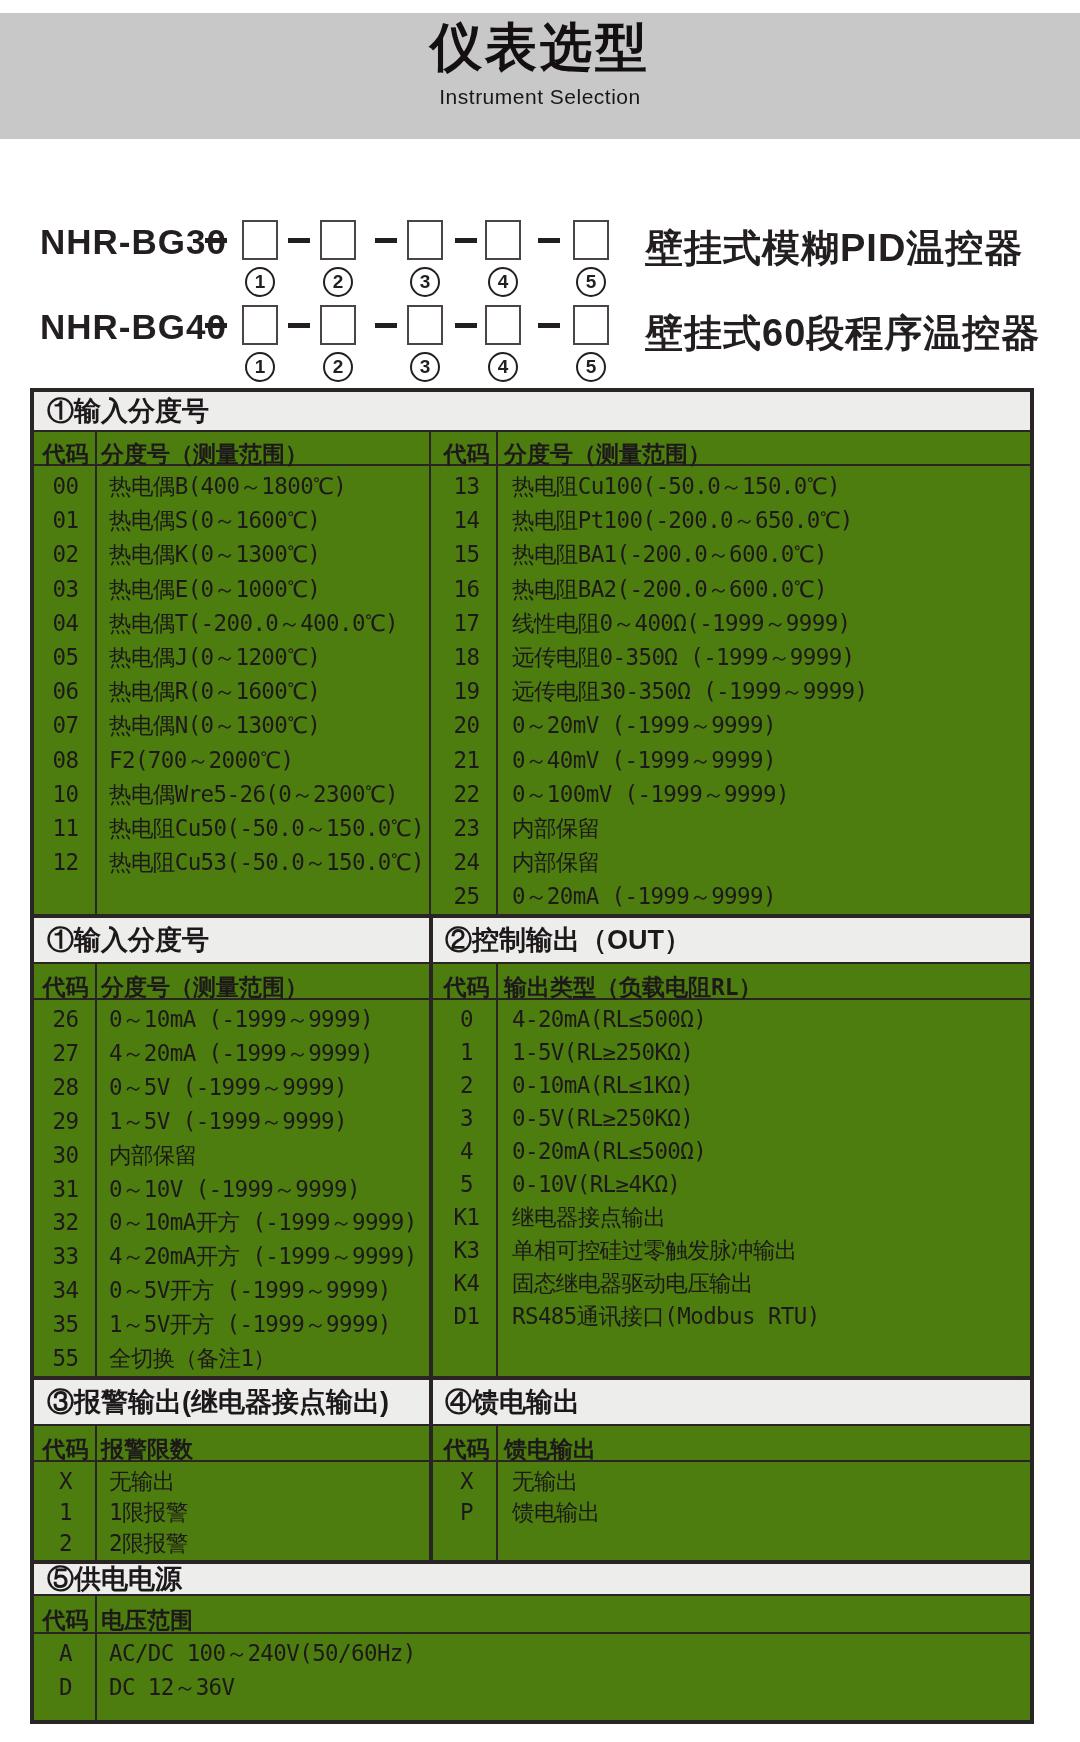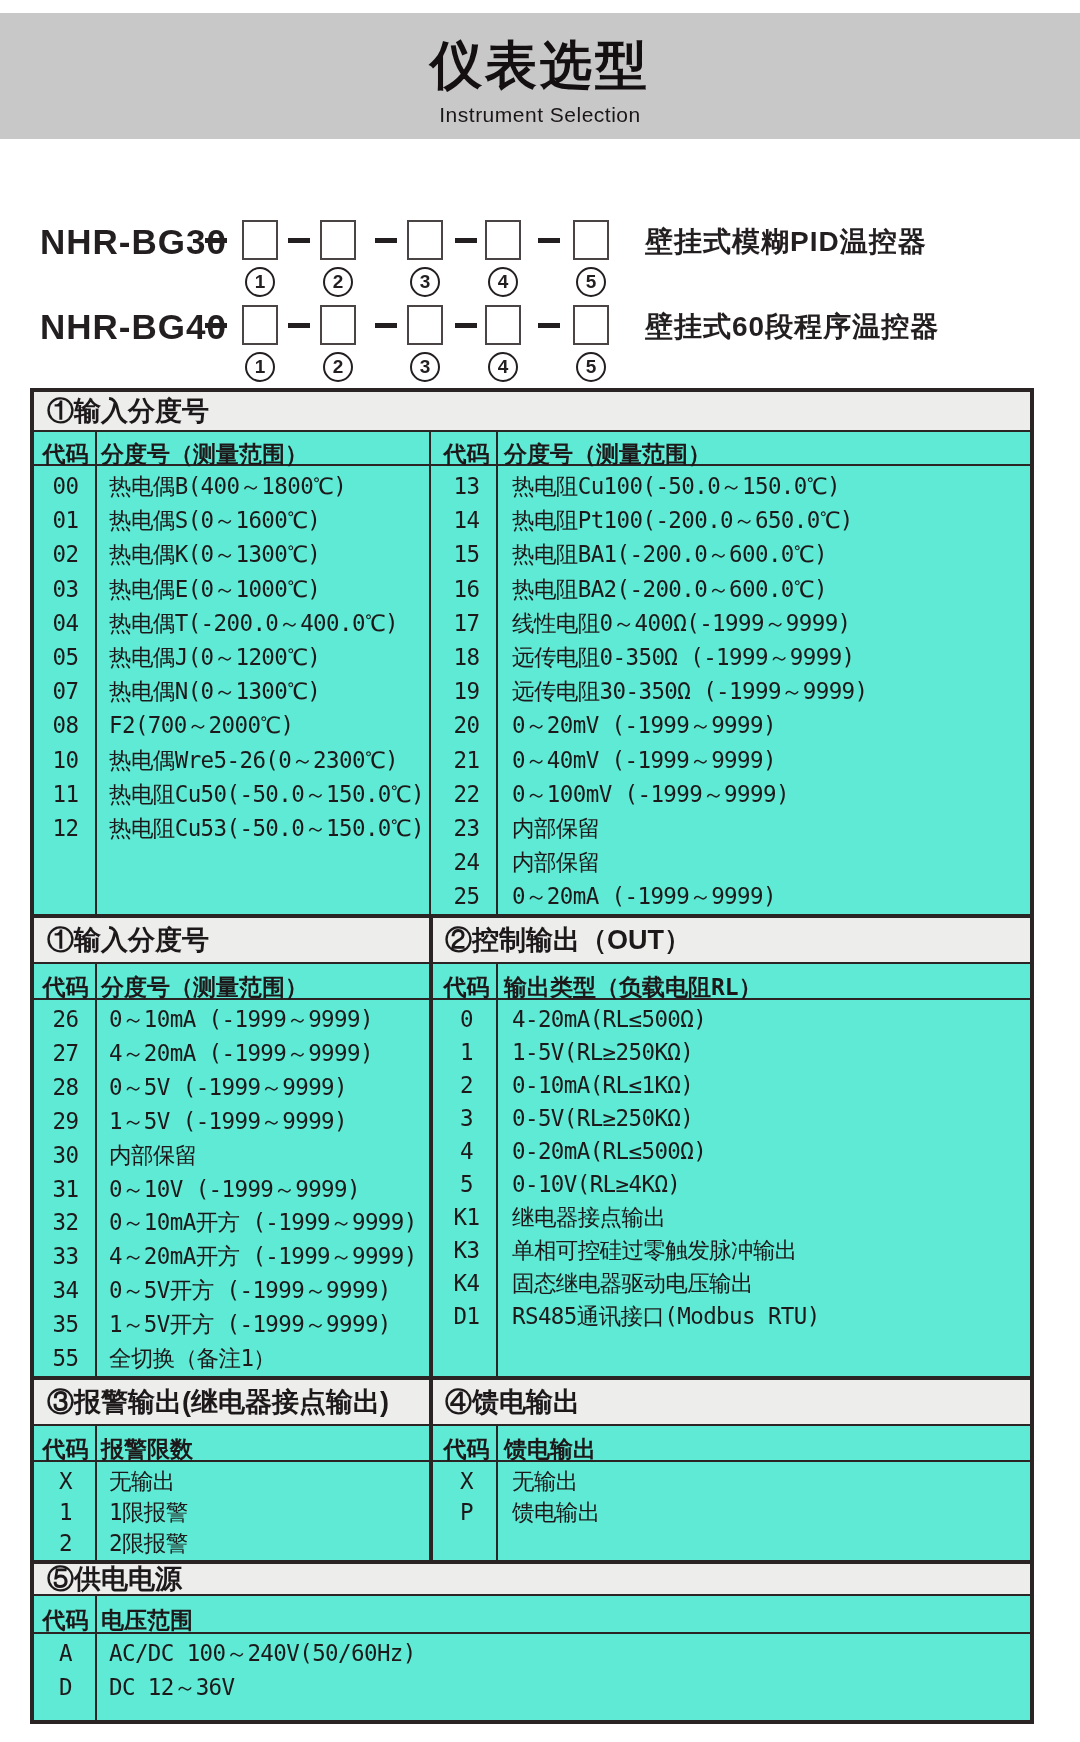--- a/index.html
+++ b/index.html
@@ -8,54 +8,54 @@
     position:relative; width:1080px; height:1742px; background:#ffffff;
     font-family:"Liberation Sans", sans-serif; color:#231f20; overflow:hidden;
   }
 
   
   .title-band {
     position:absolute; top:13px; left:0; width:1080px; height:126px;
     background:#c9c8c8; text-align:center;
   }
   .page-title {
-    padding-top:18px; font-size:52px; font-weight:900; letter-spacing:3px; color:#141011;
+    font-size:52px; font-weight:900; letter-spacing:3px; color:#141011;
     font-family:"Liberation Sans", sans-serif;
   }
   .page-subtitle { margin-top:2px; font-size:21px; font-weight:500; color:#1a1617; letter-spacing:0.5px; }
 
   
   .model-area { position:absolute; top:139px; left:0; width:1080px; height:249px; }
   .model-row { position:absolute; left:0; width:1080px; height:95px; }
   .model-row.r1 { top:68px; }
   .model-row.r2 { top:153px; }
   .model-name {
     position:absolute; left:40px; top:15px; font-size:35px; font-weight:700;
     letter-spacing:1px; color:#231f20;
   }
   .mdash { position:absolute; top:31px; width:22px; height:5px; background:#231f20; }
   .mdash.d1{left:205px;} .mdash.d2{left:288px;} .mdash.d3{left:375px;}
   .mdash.d4{left:455px;} .mdash.d5{left:538px;}
   .mbox { position:absolute; top:13px; width:36px; height:40px; border:2px solid #4a4445; background:#fff; }
   .mbox.b1{left:242px;} .mbox.b2{left:320px;} .mbox.b3{left:407px;}
   .mbox.b4{left:485px;} .mbox.b5{left:573px;}
-  .model-desc { position:absolute; left:645px; top:16px; font-size:28px; font-weight:600; color:#231f20; letter-spacing:1px; }
+  .model-desc { position:absolute; left:645px; top:16px; font-size:38px; font-weight:600; color:#231f20; letter-spacing:1px; }
   .circles { position:absolute; left:0; top:60px; width:700px; height:30px; }
   .circ {
     position:absolute; width:30px; height:30px; border:2.5px solid #231f20; border-radius:50%;
     display:flex; align-items:center; justify-content:center;
     font-size:19px; font-weight:700; color:#231f20; background:#fff;
   }
   .circ.c1{left:245px;} .circ.c2{left:323px;} .circ.c3{left:410px;}
   .circ.c4{left:488px;} .circ.c5{left:576px;}
 
   
   .tables {
     position:absolute; top:388px; left:30px; width:1004px;
-    border:4px solid #2a2425; background:#5eead4;
+    border:4px solid #2a2425; background:#4d7c0f;
   }
   .sec { position:relative; }
   .sec + .sec { border-top:4px solid #2a2425; }
 
   .band {
     display:flex; align-items:center; background:#ededec;
     border-bottom:2px solid #2a2425; font-weight:700; color:#1d191a;
   }
   .band-full { height:32px; padding-left:13px; font-size:27px; }
   .band-split { height:46px; font-size:27px; }
@@ -210,20 +210,24 @@
               <div class="r">
                 <span class="ccode">04</span>
                 <span class="clabel">热电偶T(-200.0～400.0℃)</span>
               </div>
 
               <div class="r">
                 <span class="ccode">05</span>
                 <span class="clabel">热电偶J(0～1200℃)</span>
               </div>
 
+              <div class="r">
+                <span class="ccode">06</span>
+                <span class="clabel">热电偶R(0～1600℃)</span>
+              </div>
 
               <div class="r">
                 <span class="ccode">07</span>
                 <span class="clabel">热电偶N(0～1300℃)</span>
               </div>
 
               <div class="r">
                 <span class="ccode">08</span>
                 <span class="clabel">F2(700～2000℃)</span>
               </div>

